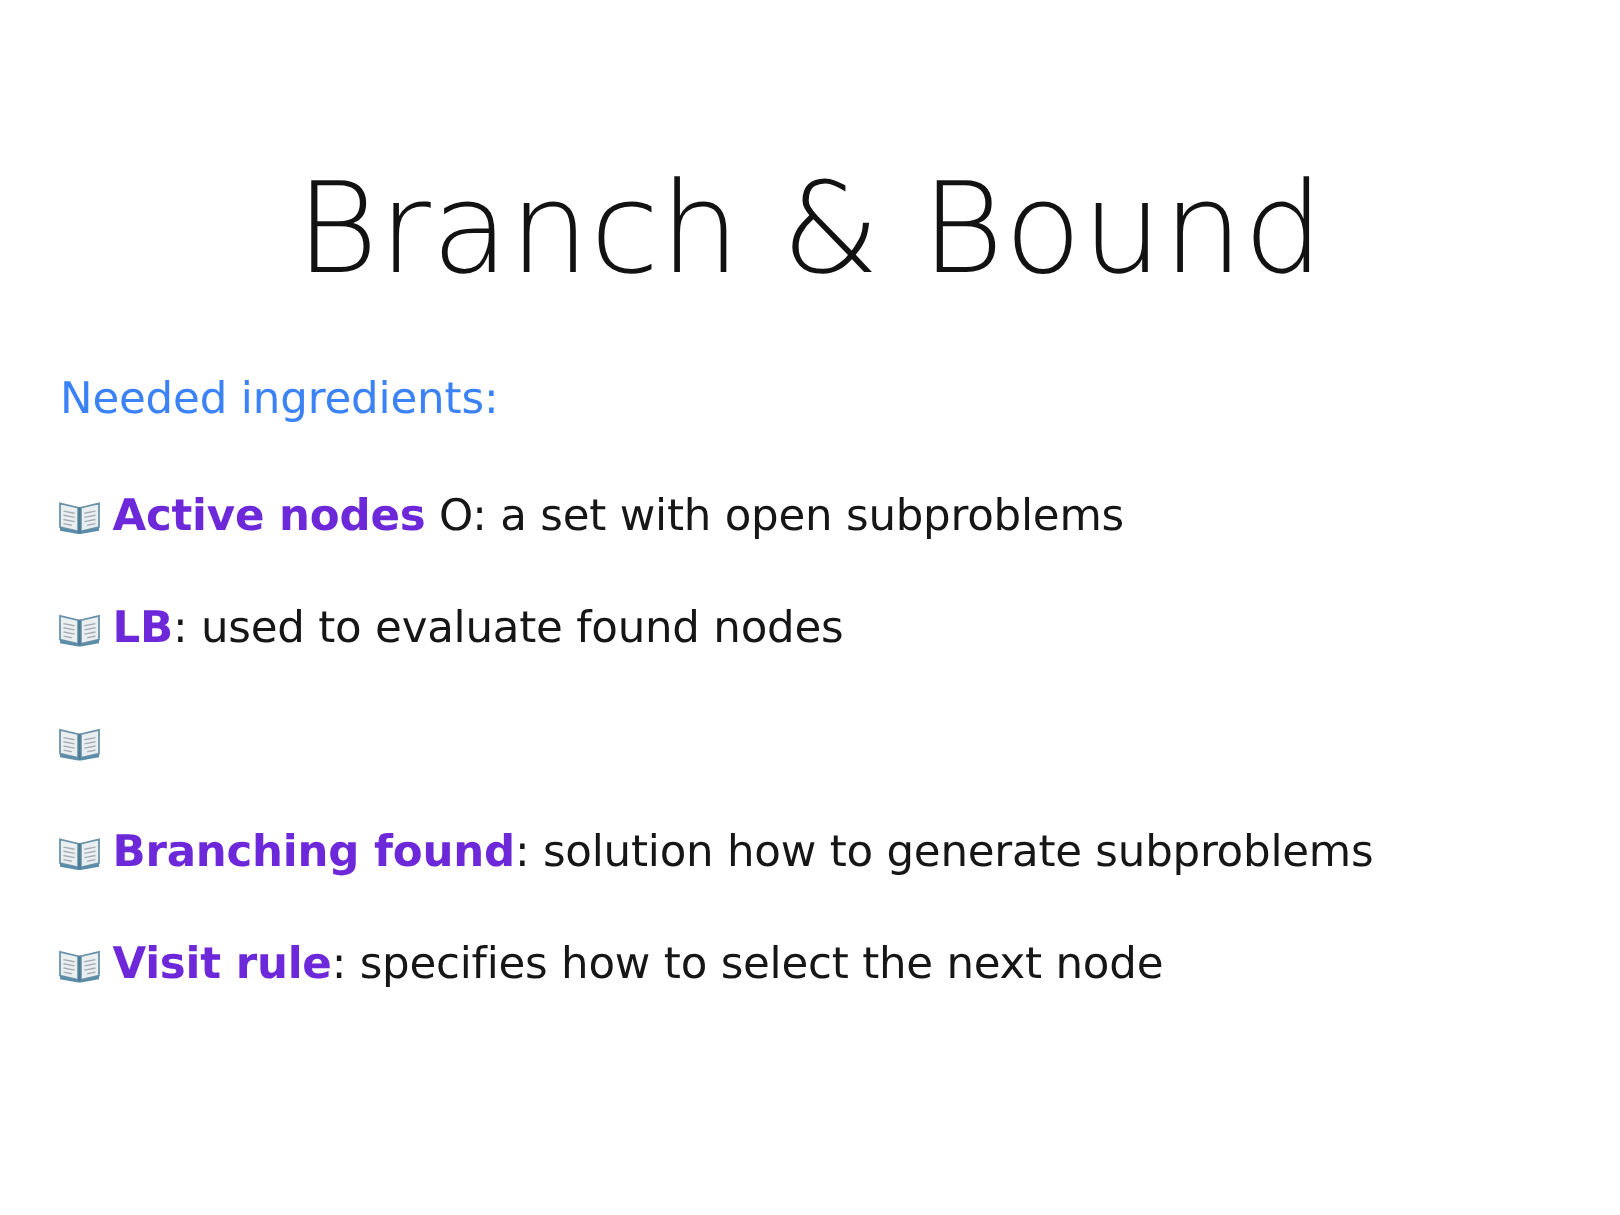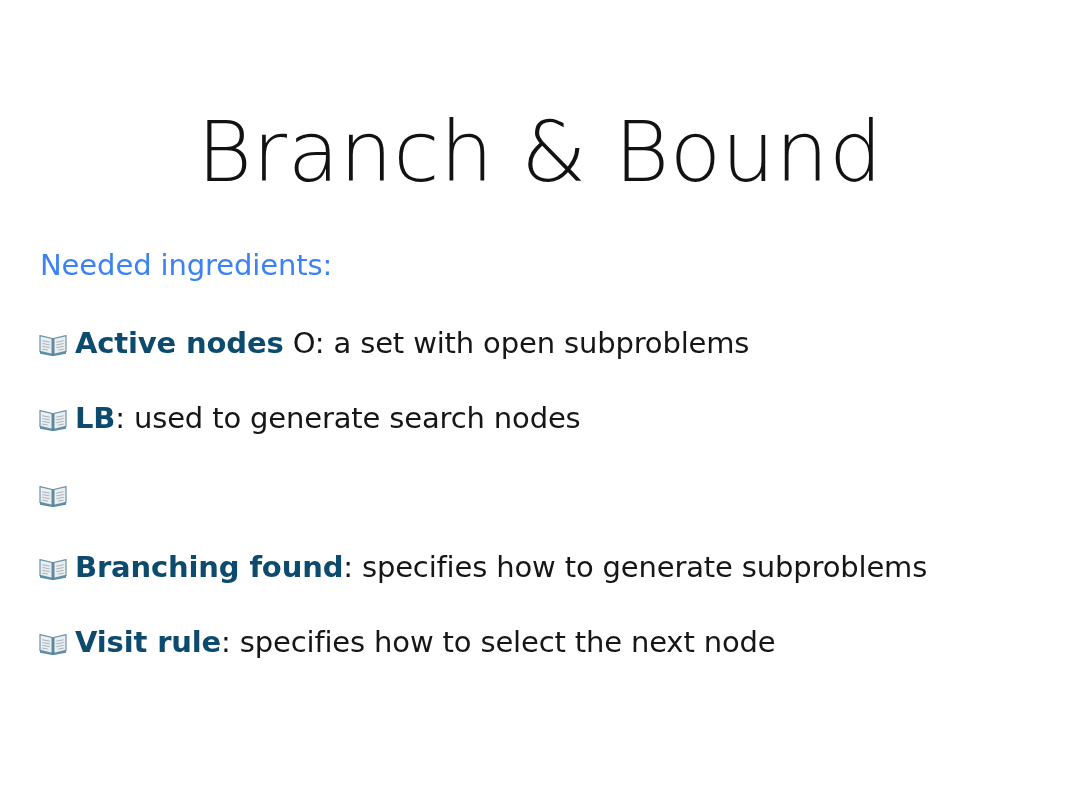--- a/index.html
+++ b/index.html
@@ -86,21 +86,21 @@
     margin-top: 4px;
     display: block;
   }
 
   .bullet-text {
     display: block;
     white-space: nowrap;
   }
   .bullet-term {
     font-weight: 700;
-    color: #0c4a6e;
+    color: #6d28d9;
   }
   .bullet-rest {
     font-weight: 400;
     color: #161616;
     margin-top: 32px;
   }
 </style>
 </head>
 <body>
 
@@ -147,62 +147,62 @@
             <line x1="4.5" y1="16.5" x2="12.5" y2="18"></line>
             <line x1="4.5" y1="19.5" x2="10.5" y2="20.6"></line>
             <line x1="19.5" y1="12" x2="27.5" y2="10.5"></line>
             <line x1="19.5" y1="15" x2="27.5" y2="13.5"></line>
             <line x1="19.5" y1="18" x2="27.5" y2="16.5"></line>
             <line x1="21.5" y1="20.6" x2="27.5" y2="19.5"></line>
           </g>
           <line x1="16" y1="7.6" x2="16" y2="26" stroke="#4a7a92" stroke-width="1.6"></line>
         </svg>
         <span class="bullet-text">
-          <span class="bullet-term">LB</span><span class="bullet-rest">: used to generate search nodes</span>
-        </span>
-      </li>
-
-      <li class="bullet-item">
-        <svg class="book-icon" viewBox="0 0 32 28">
-          <path d="M2 5 L15 8 L15 25 L2 22 Z" fill="#e9eef1" stroke="#6d93a8" stroke-width="1.3"></path>
-          <path d="M30 5 L17 8 L17 25 L30 22 Z" fill="#e9eef1" stroke="#6d93a8" stroke-width="1.3"></path>
-          <path d="M2 22 L15 25 L17 25 L30 22 L30 24.5 L17 27 L15 27 L2 24.5 Z" fill="#5b8ca8"></path>
-          <g stroke="#9aa3aa" stroke-width="1" opacity="0.85">
-            <line x1="4.5" y1="10.5" x2="12.5" y2="12"></line>
-            <line x1="4.5" y1="13.5" x2="12.5" y2="15"></line>
-            <line x1="4.5" y1="16.5" x2="12.5" y2="18"></line>
-            <line x1="4.5" y1="19.5" x2="10.5" y2="20.6"></line>
-            <line x1="19.5" y1="12" x2="27.5" y2="10.5"></line>
-            <line x1="19.5" y1="15" x2="27.5" y2="13.5"></line>
-            <line x1="19.5" y1="18" x2="27.5" y2="16.5"></line>
-            <line x1="21.5" y1="20.6" x2="27.5" y2="19.5"></line>
-          </g>
-          <line x1="16" y1="7.6" x2="16" y2="26" stroke="#4a7a92" stroke-width="1.6"></line>
-        </svg>
-      </li>
-
-      <li class="bullet-item">
-        <svg class="book-icon" viewBox="0 0 32 28">
-          <path d="M2 5 L15 8 L15 25 L2 22 Z" fill="#e9eef1" stroke="#6d93a8" stroke-width="1.3"></path>
-          <path d="M30 5 L17 8 L17 25 L30 22 Z" fill="#e9eef1" stroke="#6d93a8" stroke-width="1.3"></path>
-          <path d="M2 22 L15 25 L17 25 L30 22 L30 24.5 L17 27 L15 27 L2 24.5 Z" fill="#5b8ca8"></path>
-          <g stroke="#9aa3aa" stroke-width="1" opacity="0.85">
-            <line x1="4.5" y1="10.5" x2="12.5" y2="12"></line>
-            <line x1="4.5" y1="13.5" x2="12.5" y2="15"></line>
-            <line x1="4.5" y1="16.5" x2="12.5" y2="18"></line>
-            <line x1="4.5" y1="19.5" x2="10.5" y2="20.6"></line>
-            <line x1="19.5" y1="12" x2="27.5" y2="10.5"></line>
-            <line x1="19.5" y1="15" x2="27.5" y2="13.5"></line>
-            <line x1="19.5" y1="18" x2="27.5" y2="16.5"></line>
-            <line x1="21.5" y1="20.6" x2="27.5" y2="19.5"></line>
-          </g>
-          <line x1="16" y1="7.6" x2="16" y2="26" stroke="#4a7a92" stroke-width="1.6"></line>
-        </svg>
-        <span class="bullet-text">
-          <span class="bullet-term">Branching found</span><span class="bullet-rest">: specifies how to generate subproblems</span>
+          <span class="bullet-term">LB</span><span class="bullet-rest">: used to evaluate found nodes</span>
+        </span>
+      </li>
+
+      <li class="bullet-item">
+        <svg class="book-icon" viewBox="0 0 32 28">
+          <path d="M2 5 L15 8 L15 25 L2 22 Z" fill="#e9eef1" stroke="#6d93a8" stroke-width="1.3"></path>
+          <path d="M30 5 L17 8 L17 25 L30 22 Z" fill="#e9eef1" stroke="#6d93a8" stroke-width="1.3"></path>
+          <path d="M2 22 L15 25 L17 25 L30 22 L30 24.5 L17 27 L15 27 L2 24.5 Z" fill="#5b8ca8"></path>
+          <g stroke="#9aa3aa" stroke-width="1" opacity="0.85">
+            <line x1="4.5" y1="10.5" x2="12.5" y2="12"></line>
+            <line x1="4.5" y1="13.5" x2="12.5" y2="15"></line>
+            <line x1="4.5" y1="16.5" x2="12.5" y2="18"></line>
+            <line x1="4.5" y1="19.5" x2="10.5" y2="20.6"></line>
+            <line x1="19.5" y1="12" x2="27.5" y2="10.5"></line>
+            <line x1="19.5" y1="15" x2="27.5" y2="13.5"></line>
+            <line x1="19.5" y1="18" x2="27.5" y2="16.5"></line>
+            <line x1="21.5" y1="20.6" x2="27.5" y2="19.5"></line>
+          </g>
+          <line x1="16" y1="7.6" x2="16" y2="26" stroke="#4a7a92" stroke-width="1.6"></line>
+        </svg>
+      </li>
+
+      <li class="bullet-item">
+        <svg class="book-icon" viewBox="0 0 32 28">
+          <path d="M2 5 L15 8 L15 25 L2 22 Z" fill="#e9eef1" stroke="#6d93a8" stroke-width="1.3"></path>
+          <path d="M30 5 L17 8 L17 25 L30 22 Z" fill="#e9eef1" stroke="#6d93a8" stroke-width="1.3"></path>
+          <path d="M2 22 L15 25 L17 25 L30 22 L30 24.5 L17 27 L15 27 L2 24.5 Z" fill="#5b8ca8"></path>
+          <g stroke="#9aa3aa" stroke-width="1" opacity="0.85">
+            <line x1="4.5" y1="10.5" x2="12.5" y2="12"></line>
+            <line x1="4.5" y1="13.5" x2="12.5" y2="15"></line>
+            <line x1="4.5" y1="16.5" x2="12.5" y2="18"></line>
+            <line x1="4.5" y1="19.5" x2="10.5" y2="20.6"></line>
+            <line x1="19.5" y1="12" x2="27.5" y2="10.5"></line>
+            <line x1="19.5" y1="15" x2="27.5" y2="13.5"></line>
+            <line x1="19.5" y1="18" x2="27.5" y2="16.5"></line>
+            <line x1="21.5" y1="20.6" x2="27.5" y2="19.5"></line>
+          </g>
+          <line x1="16" y1="7.6" x2="16" y2="26" stroke="#4a7a92" stroke-width="1.6"></line>
+        </svg>
+        <span class="bullet-text">
+          <span class="bullet-term">Branching found</span><span class="bullet-rest">: solution how to generate subproblems</span>
         </span>
       </li>
 
       <li class="bullet-item">
         <svg class="book-icon" viewBox="0 0 32 28">
           <path d="M2 5 L15 8 L15 25 L2 22 Z" fill="#e9eef1" stroke="#6d93a8" stroke-width="1.3"></path>
           <path d="M30 5 L17 8 L17 25 L30 22 Z" fill="#e9eef1" stroke="#6d93a8" stroke-width="1.3"></path>
           <path d="M2 22 L15 25 L17 25 L30 22 L30 24.5 L17 27 L15 27 L2 24.5 Z" fill="#5b8ca8"></path>
           <g stroke="#9aa3aa" stroke-width="1" opacity="0.85">
             <line x1="4.5" y1="10.5" x2="12.5" y2="12"></line>

